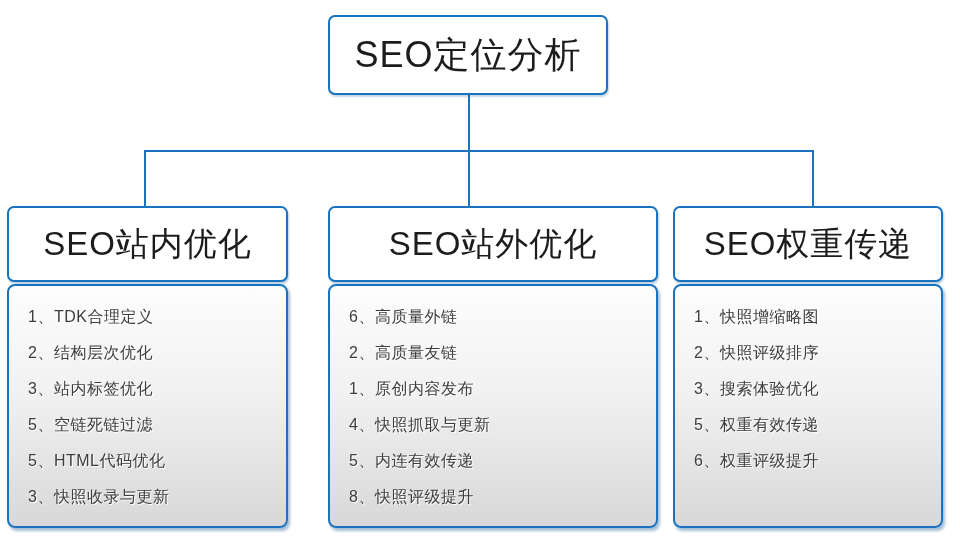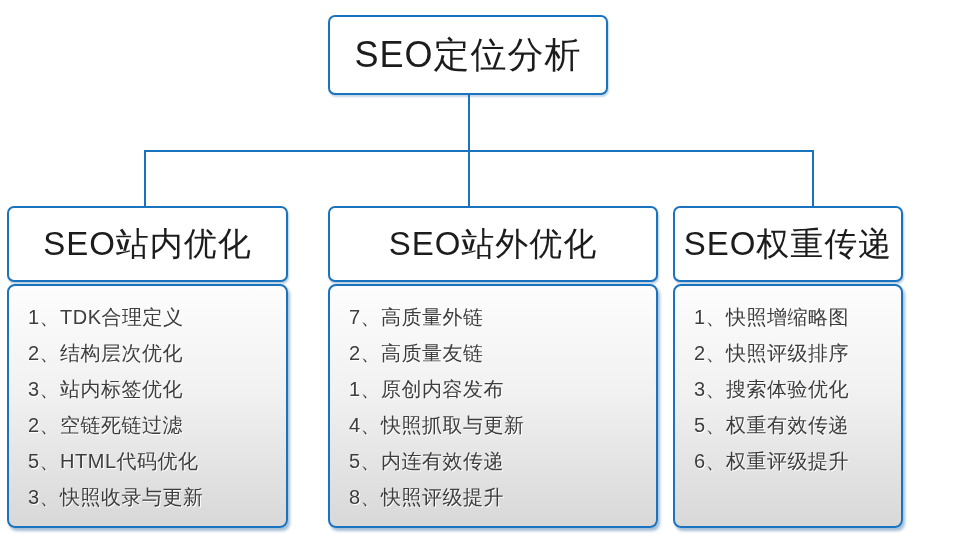--- a/index.html
+++ b/index.html
@@ -45,24 +45,24 @@
     top:284px;height:244px;
     box-sizing:border-box;
     border:2px solid #1a73be;
     border-radius:8px;
     background:linear-gradient(180deg,#fdfdfd 0%,#f1f1f1 45%,#d8d8d8 100%);
     box-shadow:2px 3px 3px rgba(30,90,150,0.4);
     padding:13px 0 0 19px;
   }
   .col0{left:7px;width:281px;}
   .col1{left:328px;width:330px;}
-  .col2{left:673px;width:230px;}
+  .col2{left:673px;width:270px;}
 
   .item{
-    font-size:20px;
+    font-size:16px;
     line-height:36px;
     color:#3d3d3d;
     letter-spacing:0.5px;
     text-shadow:1px 1px 0 #ffffff;
     white-space:nowrap;
   }
 </style>
 </head>
 <body>
 
@@ -78,30 +78,30 @@
     <span>SEO定位分析</span>
   </div>
 
   <div class="node branch-title col0">
     <span>SEO站内优化</span>
   </div>
   <div class="panel col0">
     <div class="item">1、TDK合理定义</div>
     <div class="item">2、结构层次优化</div>
     <div class="item">3、站内标签优化</div>
-    <div class="item">2、空链死链过滤</div>
+    <div class="item">5、空链死链过滤</div>
     <div class="item">5、HTML代码优化</div>
     <div class="item">3、快照收录与更新</div>
   </div>
 
   <div class="node branch-title col1">
     <span>SEO站外优化</span>
   </div>
   <div class="panel col1">
-    <div class="item">7、高质量外链</div>
+    <div class="item">6、高质量外链</div>
     <div class="item">2、高质量友链</div>
     <div class="item">1、原创内容发布</div>
     <div class="item">4、快照抓取与更新</div>
     <div class="item">5、内连有效传递</div>
     <div class="item">8、快照评级提升</div>
   </div>
 
   <div class="node branch-title col2">
     <span>SEO权重传递</span>
   </div>

